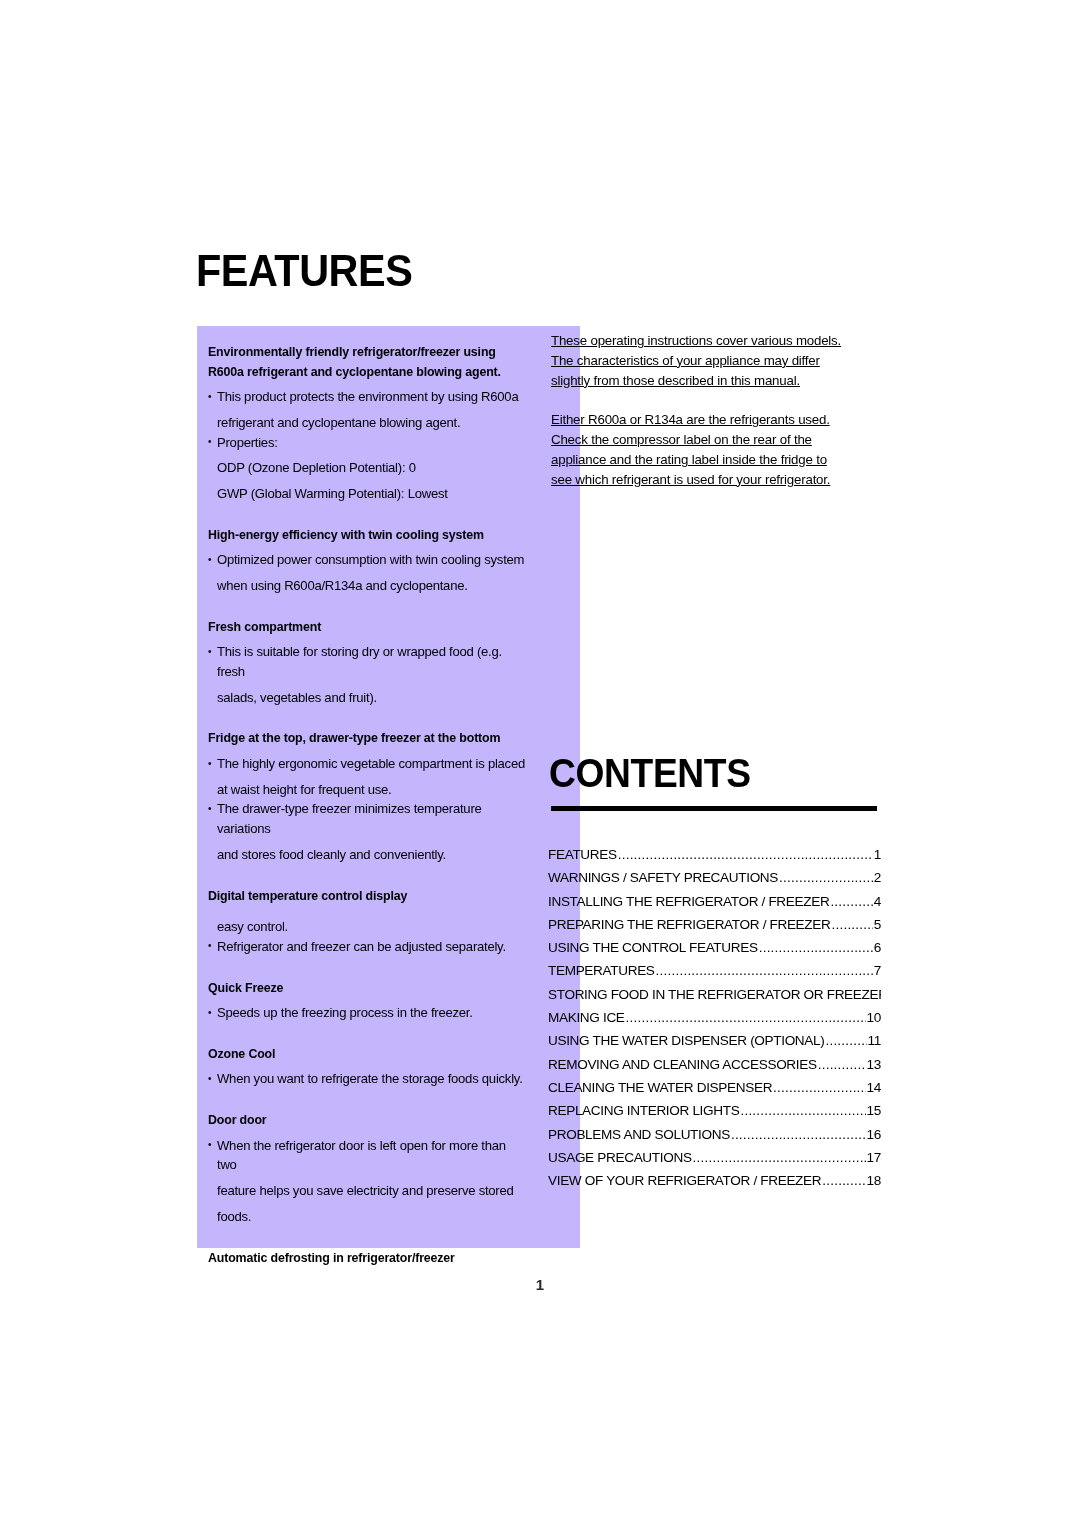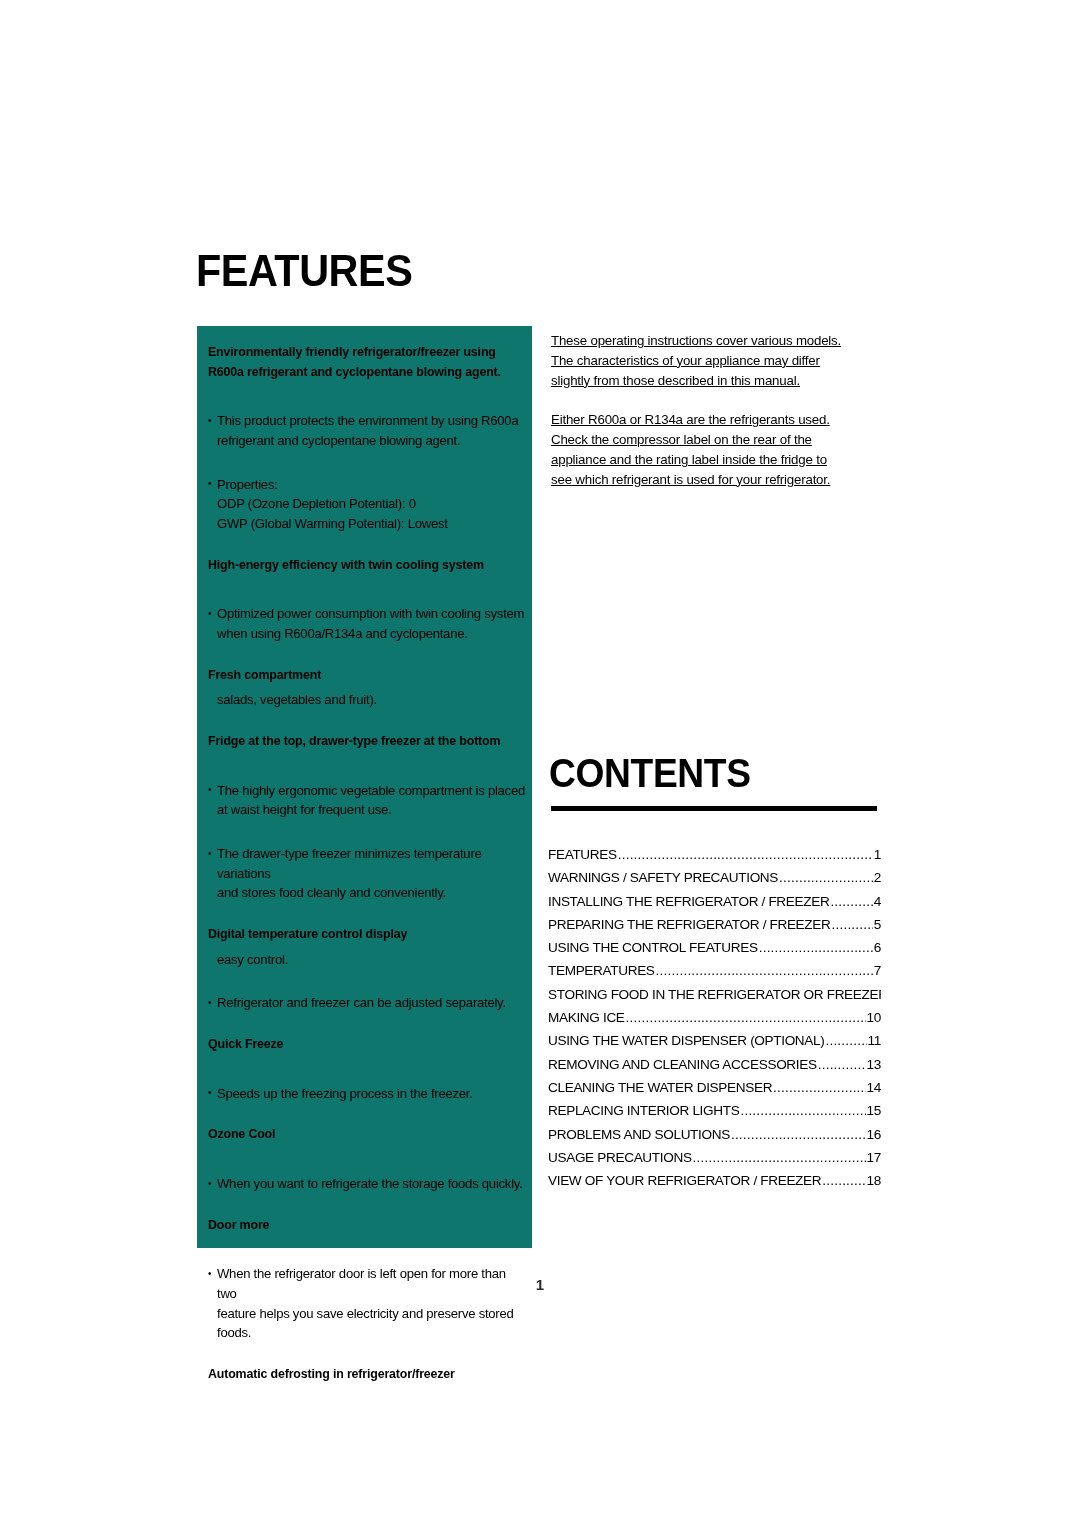--- a/index.html
+++ b/index.html
@@ -38,55 +38,56 @@
     white-space: nowrap;
   }
 
   
   .gray-panel {
     position: absolute;
     left: 197px;
     top: 326px;
     width: 335px;
     height: 922px;
-    background: #0f766e;
+    background: #c4b5fd;
+    padding-left: 48px;
   }
   .gray-inner {
     position: absolute;
     left: 11px;
     top: 17px;
     width: 318px;
   }
 
   .sec-head {
     font-size: 12.4px;
     line-height: 19.6px;
     font-weight: bold;
     letter-spacing: -0.15px;
   }
   .bullet {
     position: relative;
     font-size: 13.1px;
     line-height: 19.7px;
     padding-left: 9px;
     letter-spacing: -0.25px;
-    margin-top: 24px;
   }
   .bullet:before {
     content: "\2022";
     position: absolute;
     left: 0;
     top: -0.5px;
     font-size: 10px;
   }
   .plain {
     font-size: 13.1px;
     line-height: 19.7px;
     padding-left: 9px;
     letter-spacing: -0.25px;
+    margin-top: 6px;
   }
   .gap-sm { height: 5px; }
   .gap-lg { height: 22px; }
 
   
   .right-col {
     position: absolute;
     left: 551px;
     top: 331px;
     width: 330px;
@@ -181,20 +182,21 @@
         <div class="plain">ODP (Ozone Depletion Potential): 0</div>
         <div class="plain">GWP (Global Warming Potential): Lowest</div>
         <div class="gap-lg"></div>
         <div class="sec-head">High-energy efficiency with twin cooling system</div>
         <div class="gap-sm"></div>
         <div class="bullet">Optimized power consumption with twin cooling system</div>
         <div class="plain">when using R600a/R134a and cyclopentane.</div>
         <div class="gap-lg"></div>
         <div class="sec-head">Fresh compartment</div>
         <div class="gap-sm"></div>
+        <div class="bullet">This is suitable for storing dry or wrapped food (e.g. fresh</div>
         <div class="plain">salads, vegetables and fruit).</div>
         <div class="gap-lg"></div>
         <div class="sec-head">Fridge at the top, drawer-type freezer at the bottom</div>
         <div class="gap-sm"></div>
         <div class="bullet">The highly ergonomic vegetable compartment is placed</div>
         <div class="plain">at waist height for frequent use.</div>
         <div class="bullet">The drawer-type freezer minimizes temperature variations</div>
         <div class="plain">and stores food cleanly and conveniently.</div>
         <div class="gap-lg"></div>
         <div class="sec-head">Digital temperature control display</div>
@@ -203,21 +205,21 @@
         <div class="bullet">Refrigerator and freezer can be adjusted separately.</div>
         <div class="gap-lg"></div>
         <div class="sec-head">Quick Freeze</div>
         <div class="gap-sm"></div>
         <div class="bullet">Speeds up the freezing process in the freezer.</div>
         <div class="gap-lg"></div>
         <div class="sec-head">Ozone Cool</div>
         <div class="gap-sm"></div>
         <div class="bullet">When you want to refrigerate the storage foods quickly.</div>
         <div class="gap-lg"></div>
-        <div class="sec-head">Door more</div>
+        <div class="sec-head">Door door</div>
         <div class="gap-sm"></div>
         <div class="bullet">When the refrigerator door is left open for more than two</div>
         <div class="plain">feature helps you save electricity and preserve stored</div>
         <div class="plain">foods.</div>
         <div class="gap-lg"></div>
         <div class="sec-head">Automatic defrosting in refrigerator/freezer</div>
       </div>
   </div>
 
   <div class="right-col" id="intro-body">

